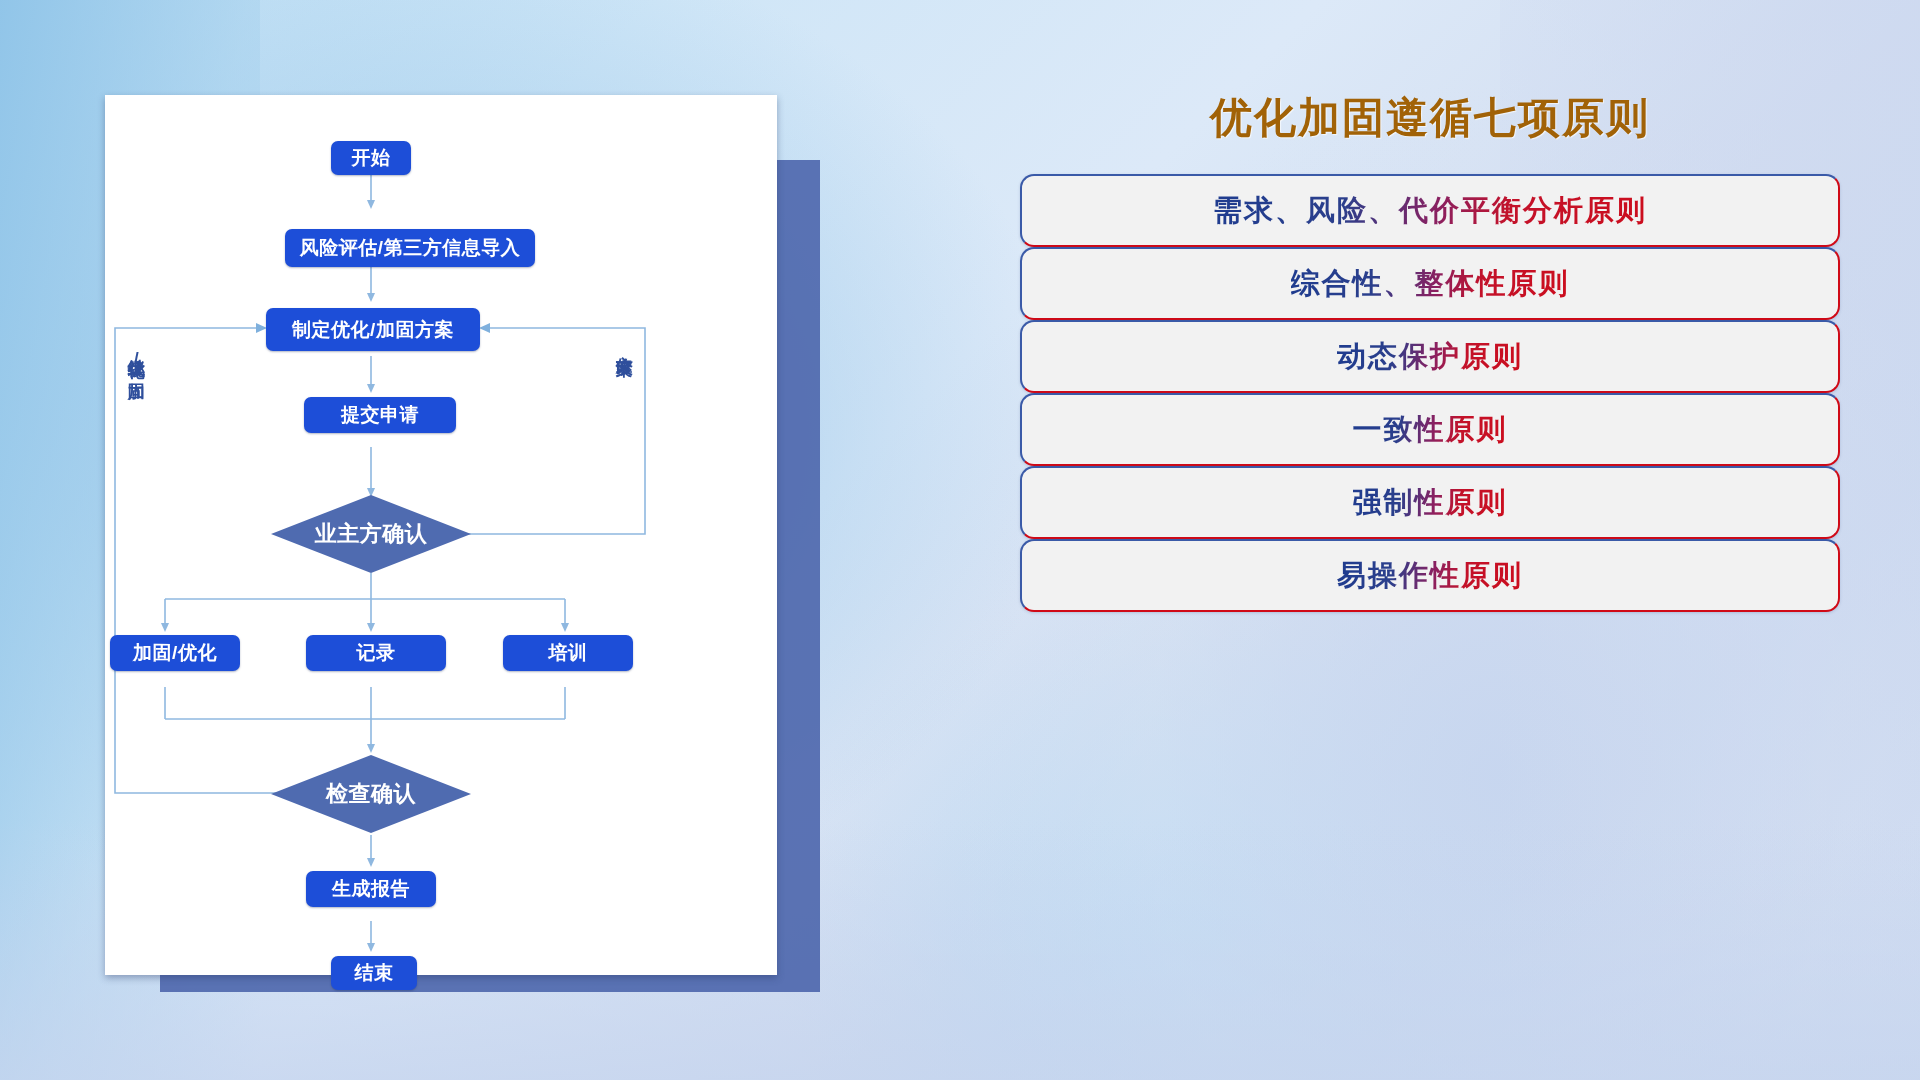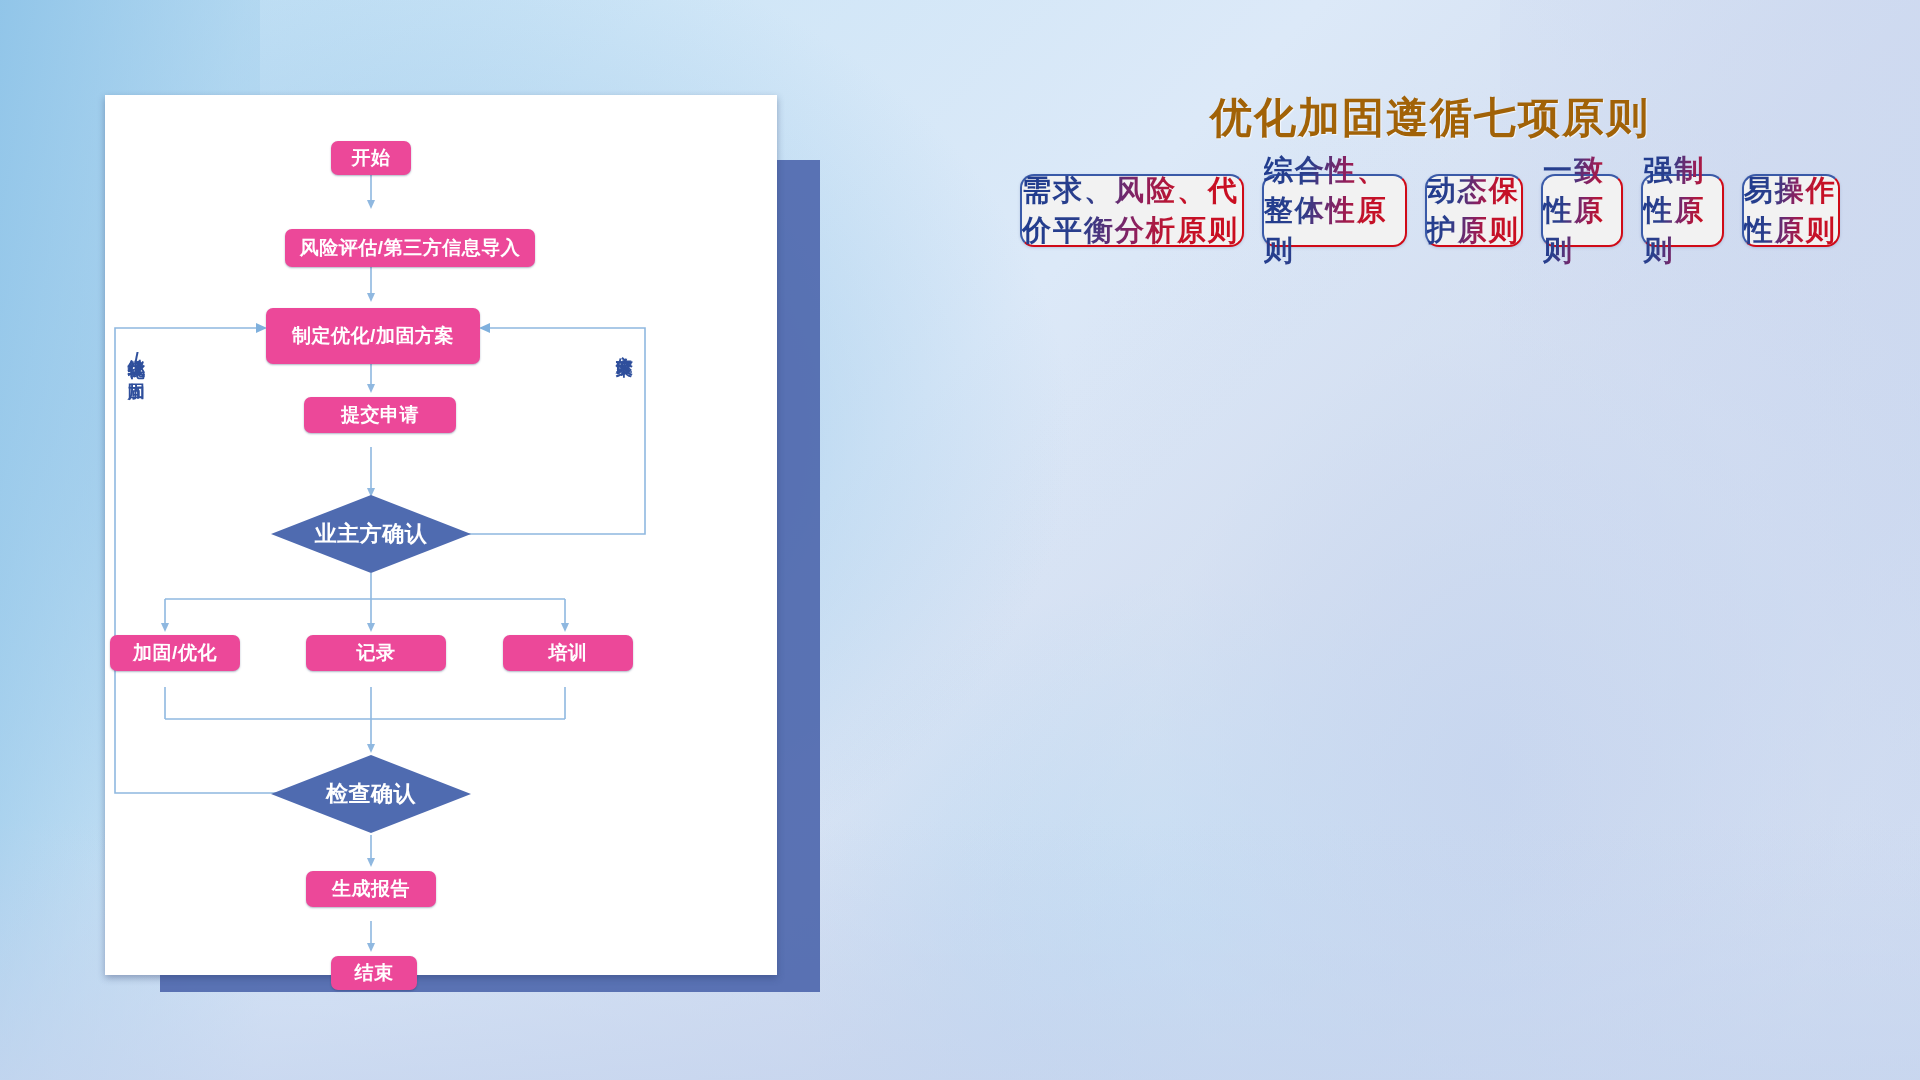--- a/index.html
+++ b/index.html
@@ -68,21 +68,21 @@
     position: absolute;
     left: 0; top: 0;
     width: 672px;
     height: 880px;
   }
 
   
   .node {
     position: absolute;
     box-sizing: border-box;
-    background: #ec4899;
+    background: #1d4ed8;
     color: #ffffff;
     border-radius: 7px;
     display: flex;
     align-items: center;
     justify-content: center;
     font-size: 19px;
     font-weight: 700;
     letter-spacing: .5px;
     white-space: nowrap;
     box-shadow: 0 1px 2px rgba(30,45,90,0.35);
@@ -131,22 +131,21 @@
     text-align: center;
     font-size: 42px;
     font-weight: 700;
     letter-spacing: 2px;
     color: #a16207;
     text-shadow: 1px 1px 1px rgba(255,255,255,0.7);
     margin-bottom: 28px;
   }
   #principles-list {
     display: flex;
-    flex-direction: row;
-    gap: 18px;
+    flex-direction: column;
   }
   .principle-pill {
     box-sizing: border-box;
     height: 73px;
     border-radius: 14px;
     background: #f2f2f2;
     border-top: 2px solid #3a5aa8;
     border-left: 2px solid #3a5aa8;
     border-right: 2px solid #d00a17;
     border-bottom: 2px solid #d00a17;
@@ -221,21 +220,21 @@
   </svg>
 
   <div class="node" style="left:226px; top:46px; width:80px; height:34px;">
     <span>开始</span>
   </div>
 
   <div class="node" style="left:156px; top:134px; width:250px; height:38px;margin-left:24px;">
     <span>风险评估/第三方信息导入</span>
   </div>
 
-  <div class="node" style="left:161px; top:213px; width:214px; height:56px;">
+  <div class="node" style="left:161px; top:213px; width:214px; height:43px;">
     <span>制定优化/加固方案</span>
   </div>
 
   <div class="node" style="left:174px; top:302px; width:152px; height:36px;margin-left:25px;">
     <span>提交申请</span>
   </div>
 
   <div class="diamond-wrap" style="left:166px; top:400px; width:200px; height:78px;">
     <div class="diamond-shape"></div>
     <span class="diamond-label">业主方确认</span>

